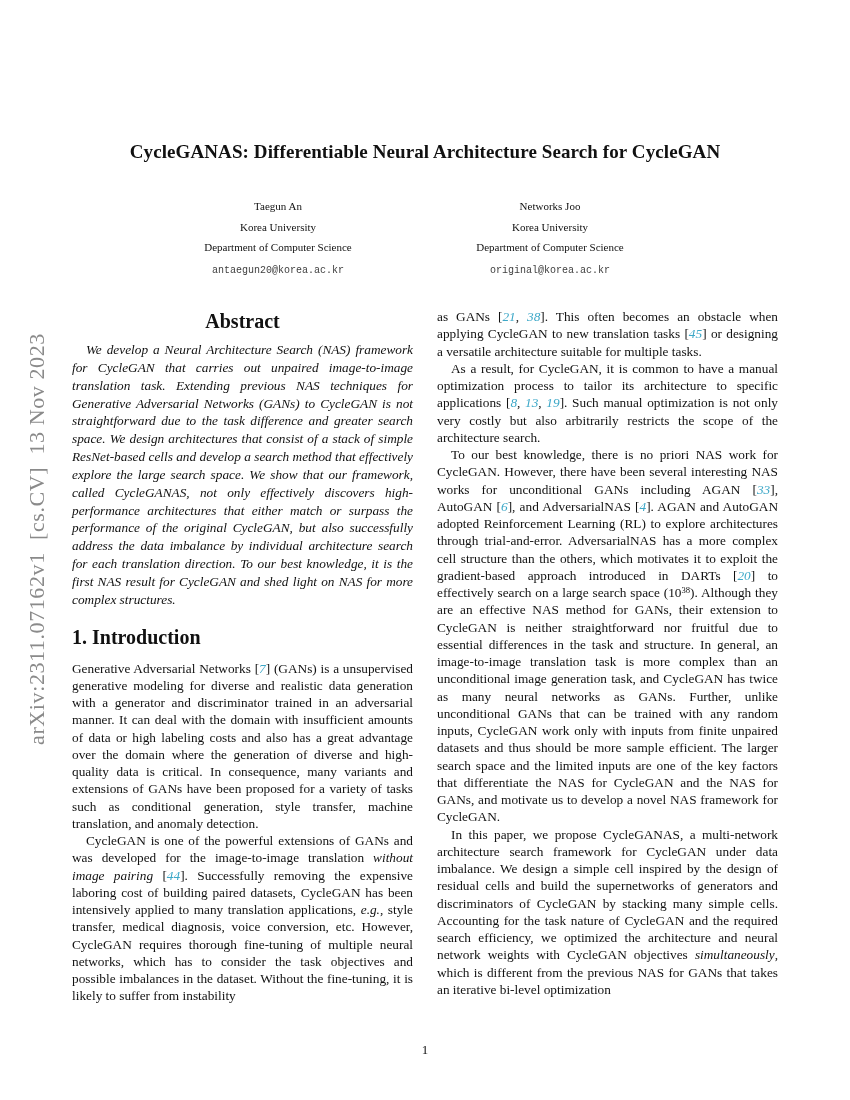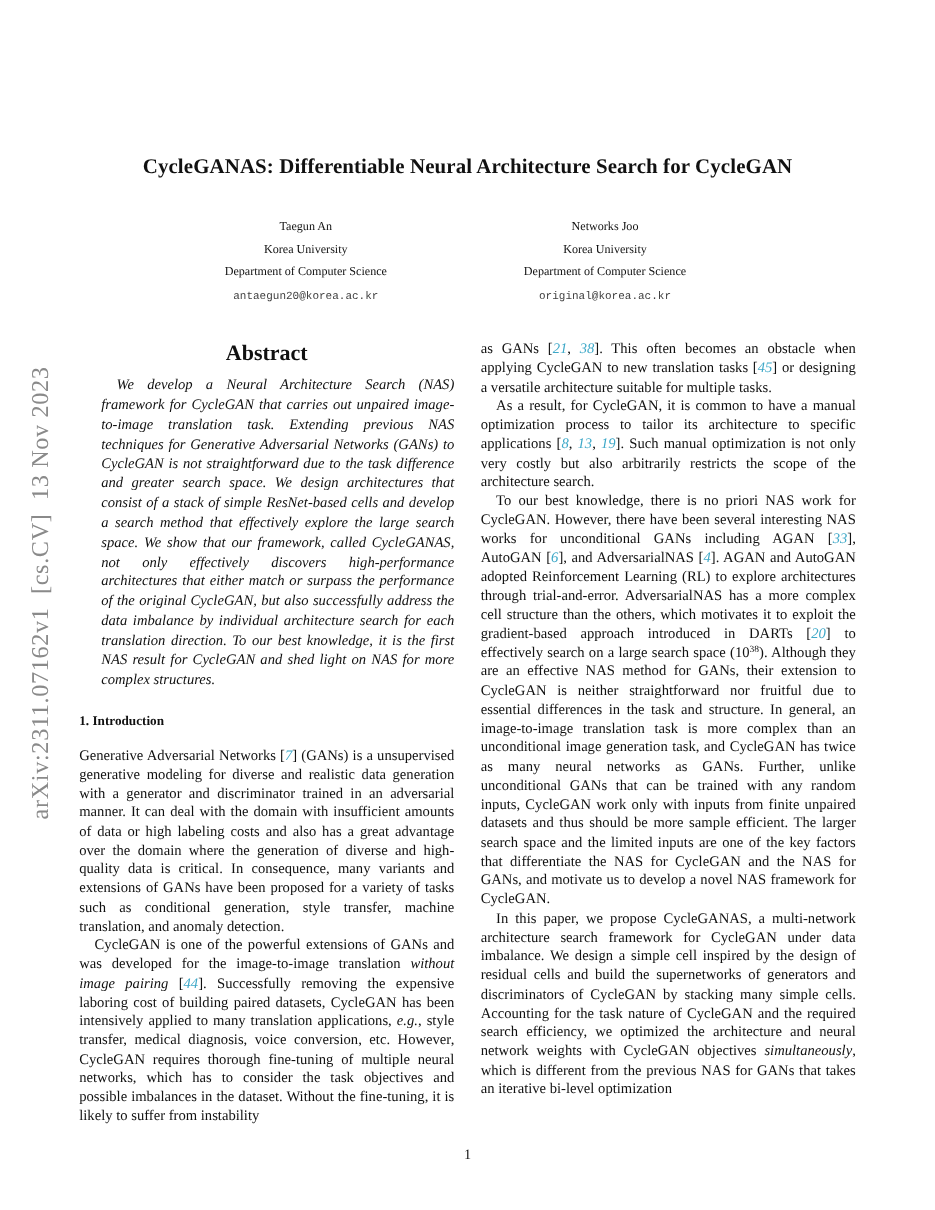--- a/index.html
+++ b/index.html
@@ -52,24 +52,24 @@
   .column p { margin: 0; }
   .column p.indent { text-indent: 14px; }
   .abstract-heading {
     text-align: center;
     font-weight: bold;
     font-size: 20px;
     line-height: 18px;
     margin: 0 0 11px 0;
   }
   .abstract-body { font-style: italic; }
-  .abstract-body p { line-height: 17.85px; margin-left: 20px; }
+  .abstract-body p { line-height: 17.85px; }
   .section-heading {
     font-weight: bold;
-    font-size: 12px;
+    font-size: 20px;
     line-height: 19px;
     text-align: left;
     margin: 19px 0 13px 0;
   }
   .cite { color: var(--cite-color, #3da8c8); cursor: pointer; font-style: italic; }
   .it { font-style: italic; }
   sup.sup {
     font-size: 0.65em;
     line-height: 0;
     vertical-align: baseline;

